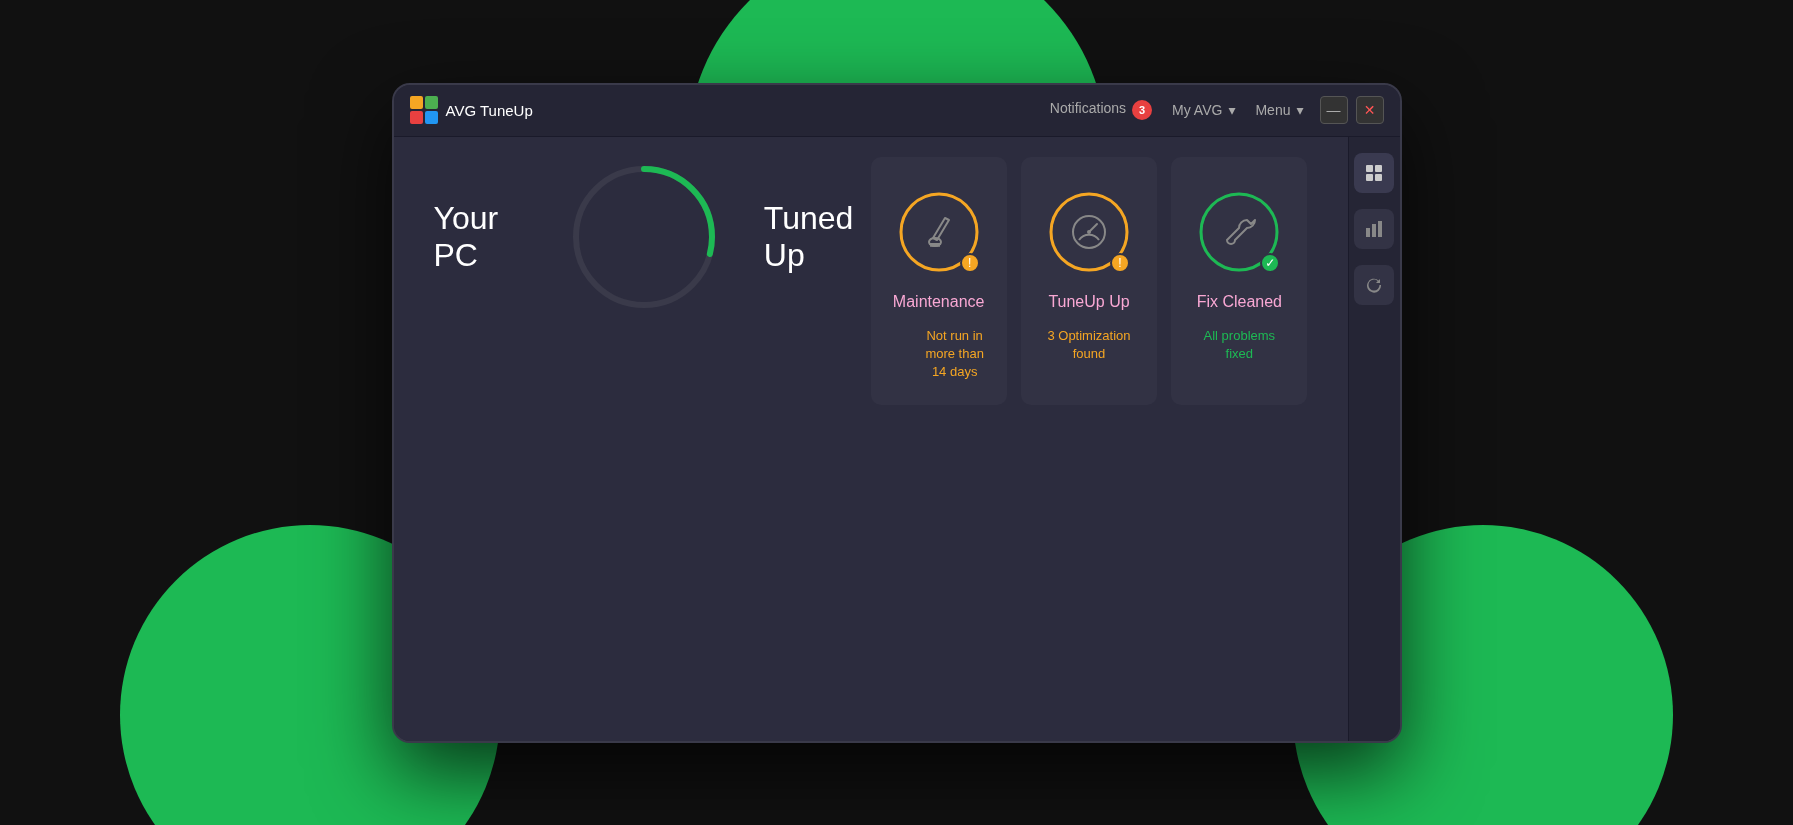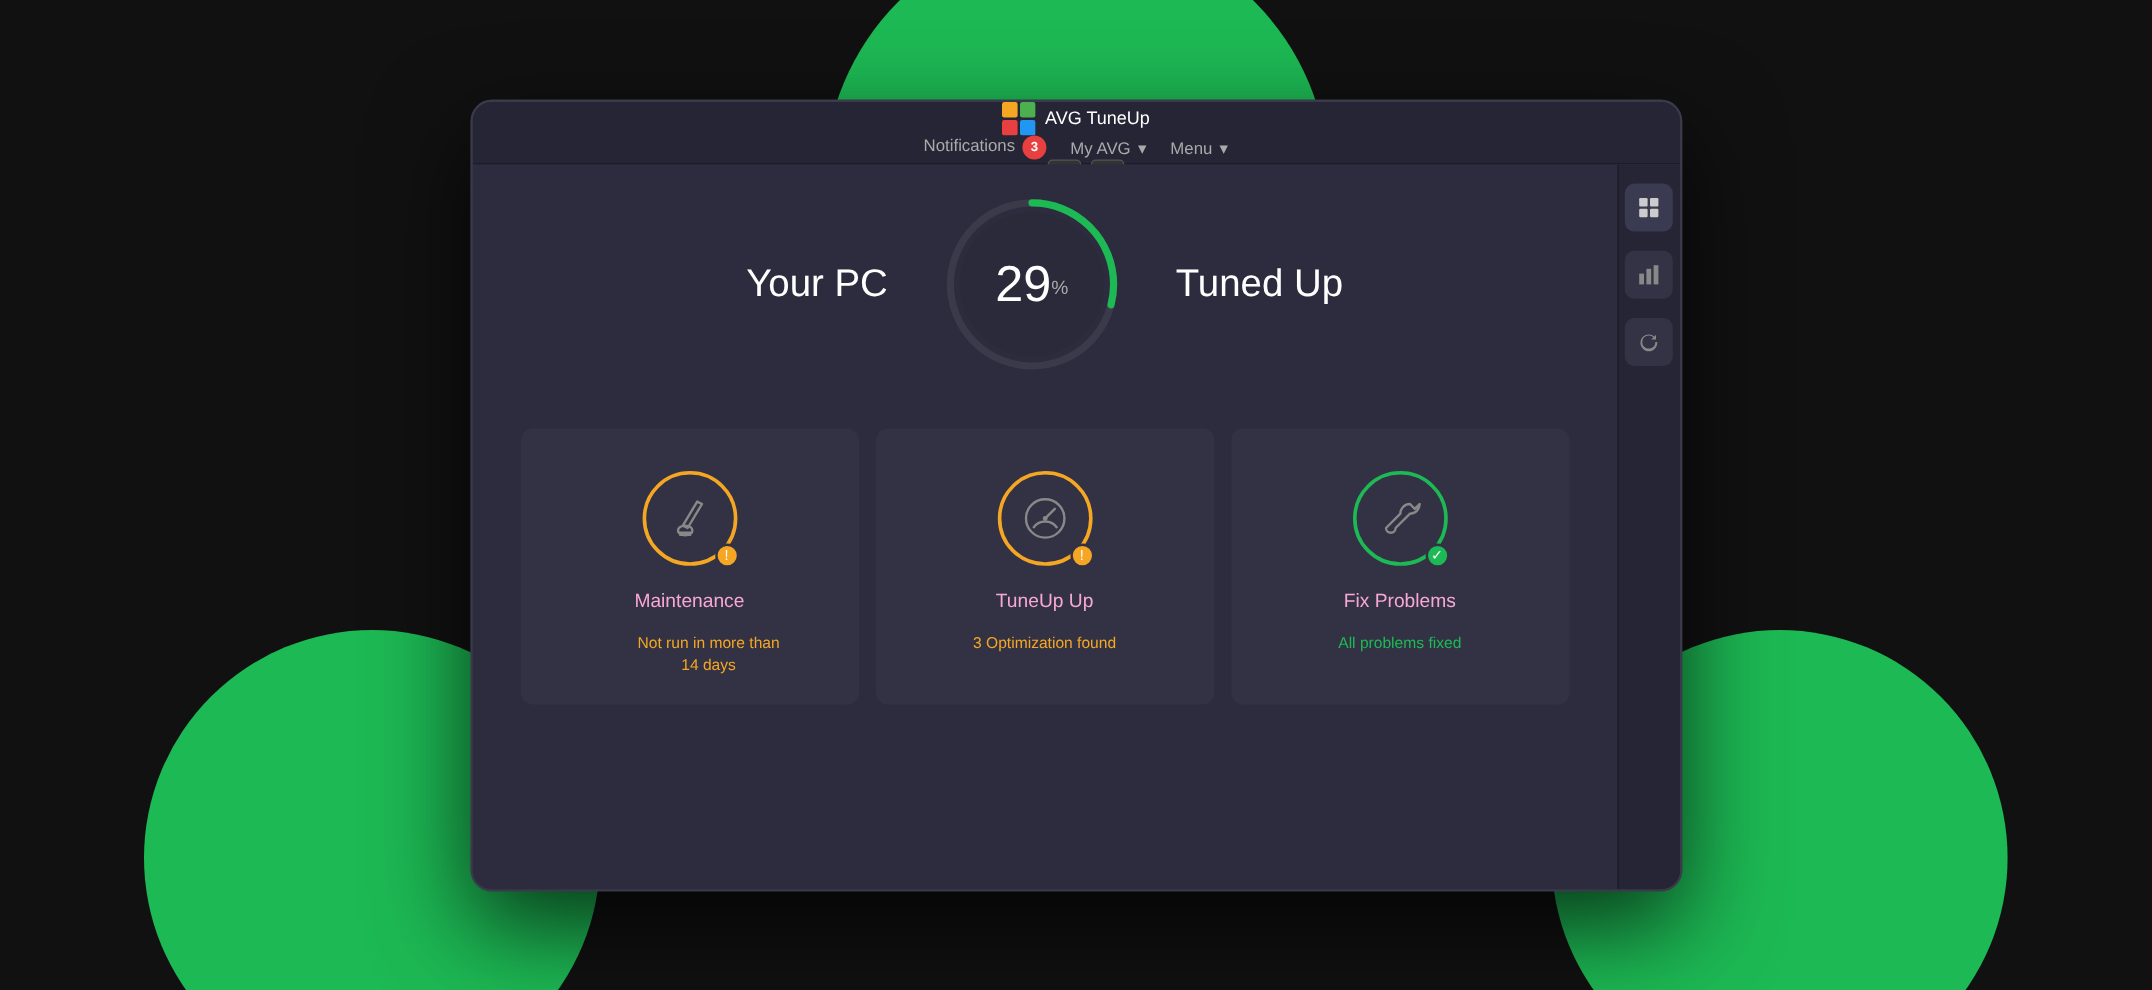--- a/index.html
+++ b/index.html
@@ -72,24 +72,23 @@
       display: flex;
       flex-direction: column;
     }
 
     
     .app-header {
       background: #252535;
       height: 52px;
       display: flex;
       align-items: center;
-      padding: 0 4px;
+      padding: 0 16px;
       border-bottom: 1px solid #1a1a2a;
       flex-shrink: 0;
-      flex-direction: column;
     }
 
     .app-logo {
       display: flex;
       align-items: center;
       gap: 8px;
     }
 
     .avg-logo-icon {
       width: 28px;
@@ -184,21 +183,21 @@
       color: #aaa;
       cursor: pointer;
       font-size: 16px;
     }
     .sidebar-icon:first-child { background: #3a3a50; color: #fff; }
 
     
     .main-content {
       flex: 1;
       display: flex;
-      flex-direction: column;
+      flex-direction: row;
       align-items: flex-start;
       padding: 20px 40px 30px;
       overflow-y: auto;
     }
 
     
     .score-section {
       display: flex;
       align-items: center;
       justify-content: center;
@@ -373,25 +372,20 @@
           <span class="score-label">Your PC</span>
 
           <div class="score-circle-wrapper">
             <svg width="160" height="160" viewBox="0 0 160 160">
 
               <circle cx="80" cy="80" r="68" fill="none" stroke="#3a3a4a" stroke-width="6"></circle>
 
               <circle cx="80" cy="80" r="68" fill="none" stroke="#1db954" stroke-width="6" stroke-dasharray="123.9 427.3" stroke-linecap="round"></circle>
             </svg>
             
-            <div style="position:absolute;top:50%;left:50%;transform:translate(-50%,-50%);width:120px;height:120px;background:#2a2a3a;border-radius:50%;display:flex;align-items:center;justify-content:center;">
-              <div class="score-number" style="position:static;transform:none;">
-                <span class="score-value">29</span><span class="score-percent">%</span>
-              </div>
-            </div>
           </div>
 
           <span class="score-label">Tuned Up</span>
         </div>
 
         <div class="cards-row" id="cards-container">
         <div class="feature-card">
     <div class="card-icon-wrapper">
       <svg class="ring" viewBox="0 0 90 90" width="90" height="90">
         <circle cx="45" cy="45" r="38" fill="none" stroke="#3a3a4a" stroke-width="3" transform="rotate(-90 45 45)"></circle>
@@ -439,21 +433,21 @@
         <circle cx="45" cy="45" r="38" fill="none" stroke="#3a3a4a" stroke-width="3" transform="rotate(-90 45 45)"></circle>
         <circle cx="45" cy="45" r="38" fill="none" stroke="#1db954" stroke-width="3" stroke-dasharray="238.76104167282426 238.76104167282426" stroke-linecap="round" transform="rotate(-90 45 45)"></circle>
       </svg>
       <div class="card-icon-inner">
         <svg width="44" height="44" viewBox="0 0 44 44" fill="none">
     <path d="M30 10 a8 8 0 0 0-8 8 L10 30 a4 4 0 0 0 4 4 4 4 0 0 0 4-4 L30 18 a8 8 0 0 0 8-8 L34 14 L30 10Z" stroke="#888" stroke-width="2" fill="none" stroke-linejoin="round"></path>
   </svg>
       </div>
       <div class="status-dot success">✓</div>
     </div>
-    <span class="card-title">Fix Problems</span>
+    <span class="card-title">Fix Cleaned</span>
     <div style="display:flex;flex-direction:column;align-items:center;gap:2px;">
       <span class="card-status success">All problems fixed</span>
     </div>
   </div>
           </div>
 
       </div>
 
       <div class="right-sidebar">
         <div class="sidebar-icon">

